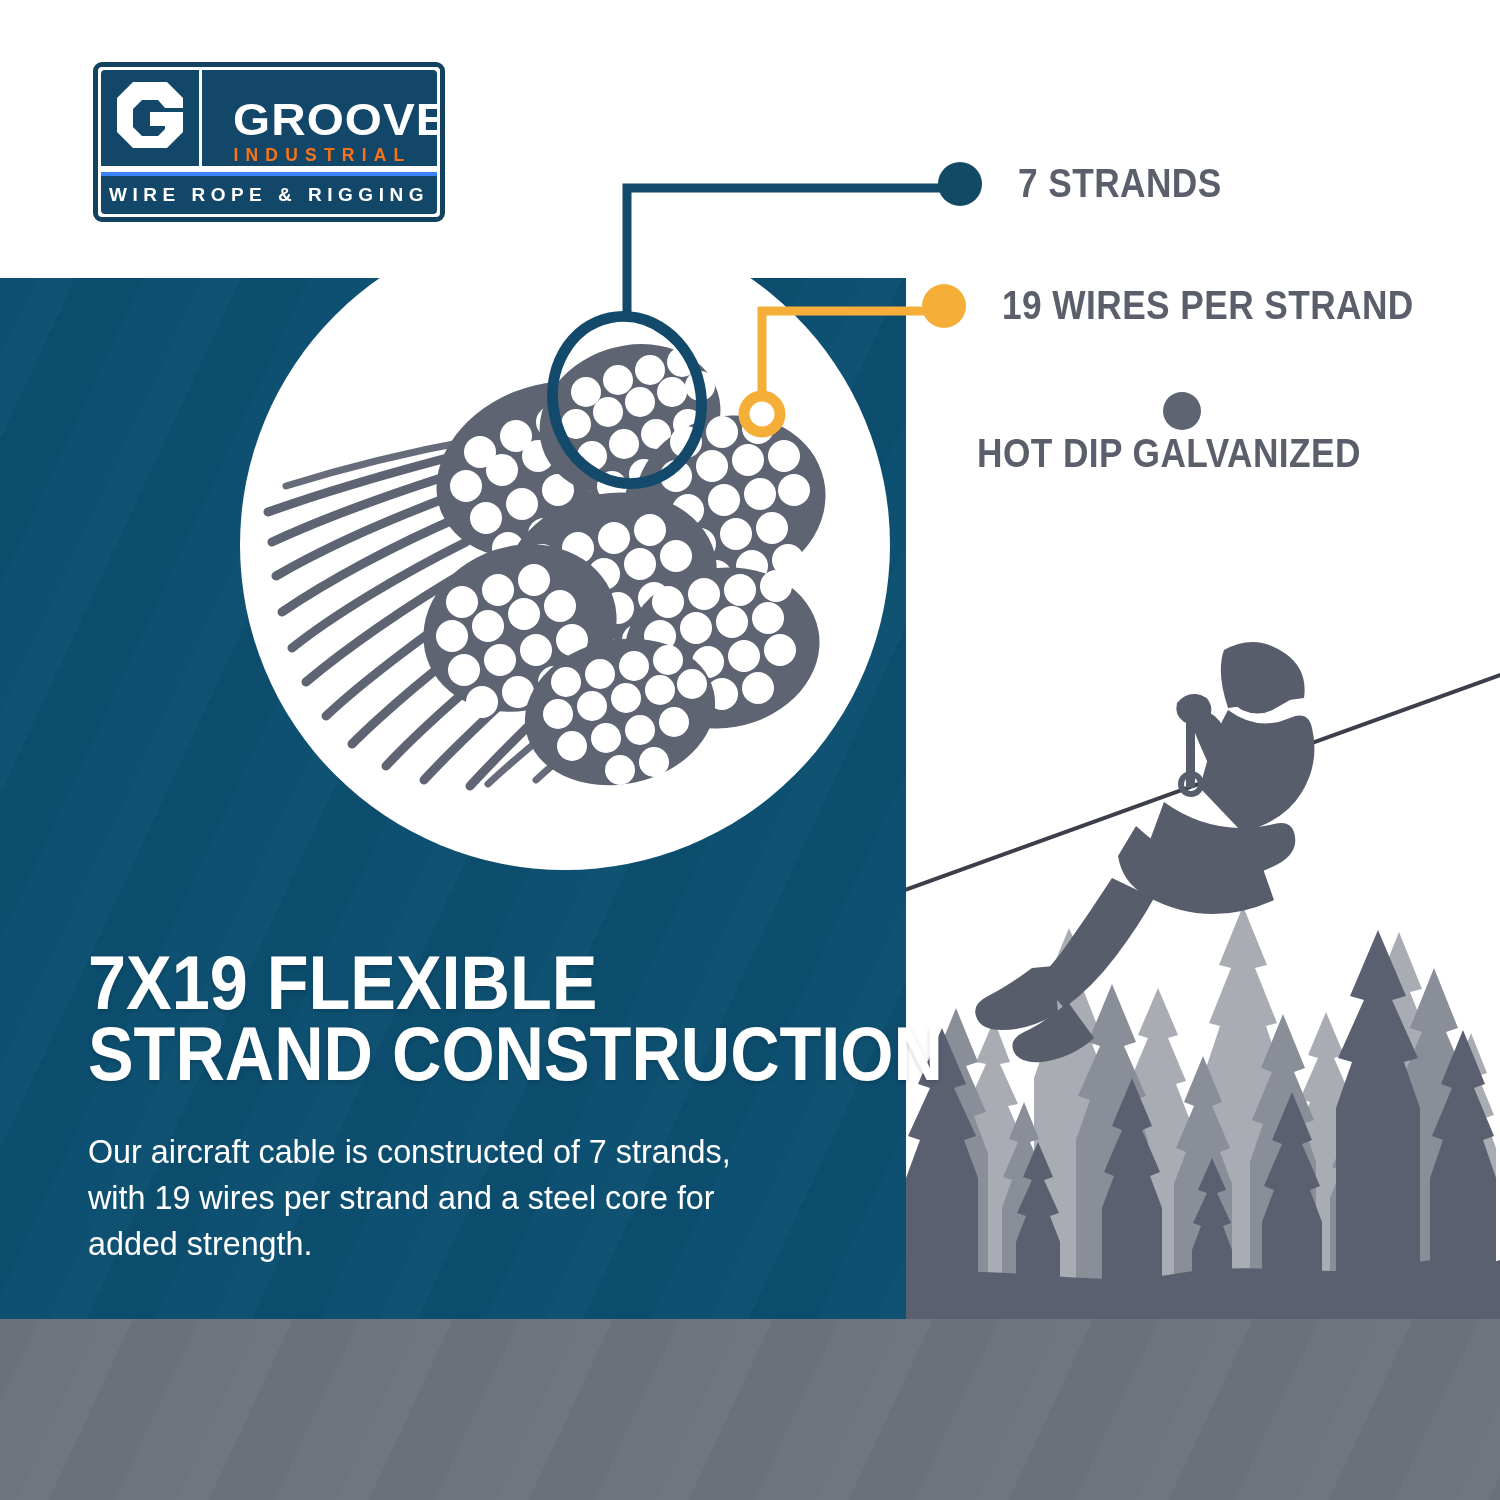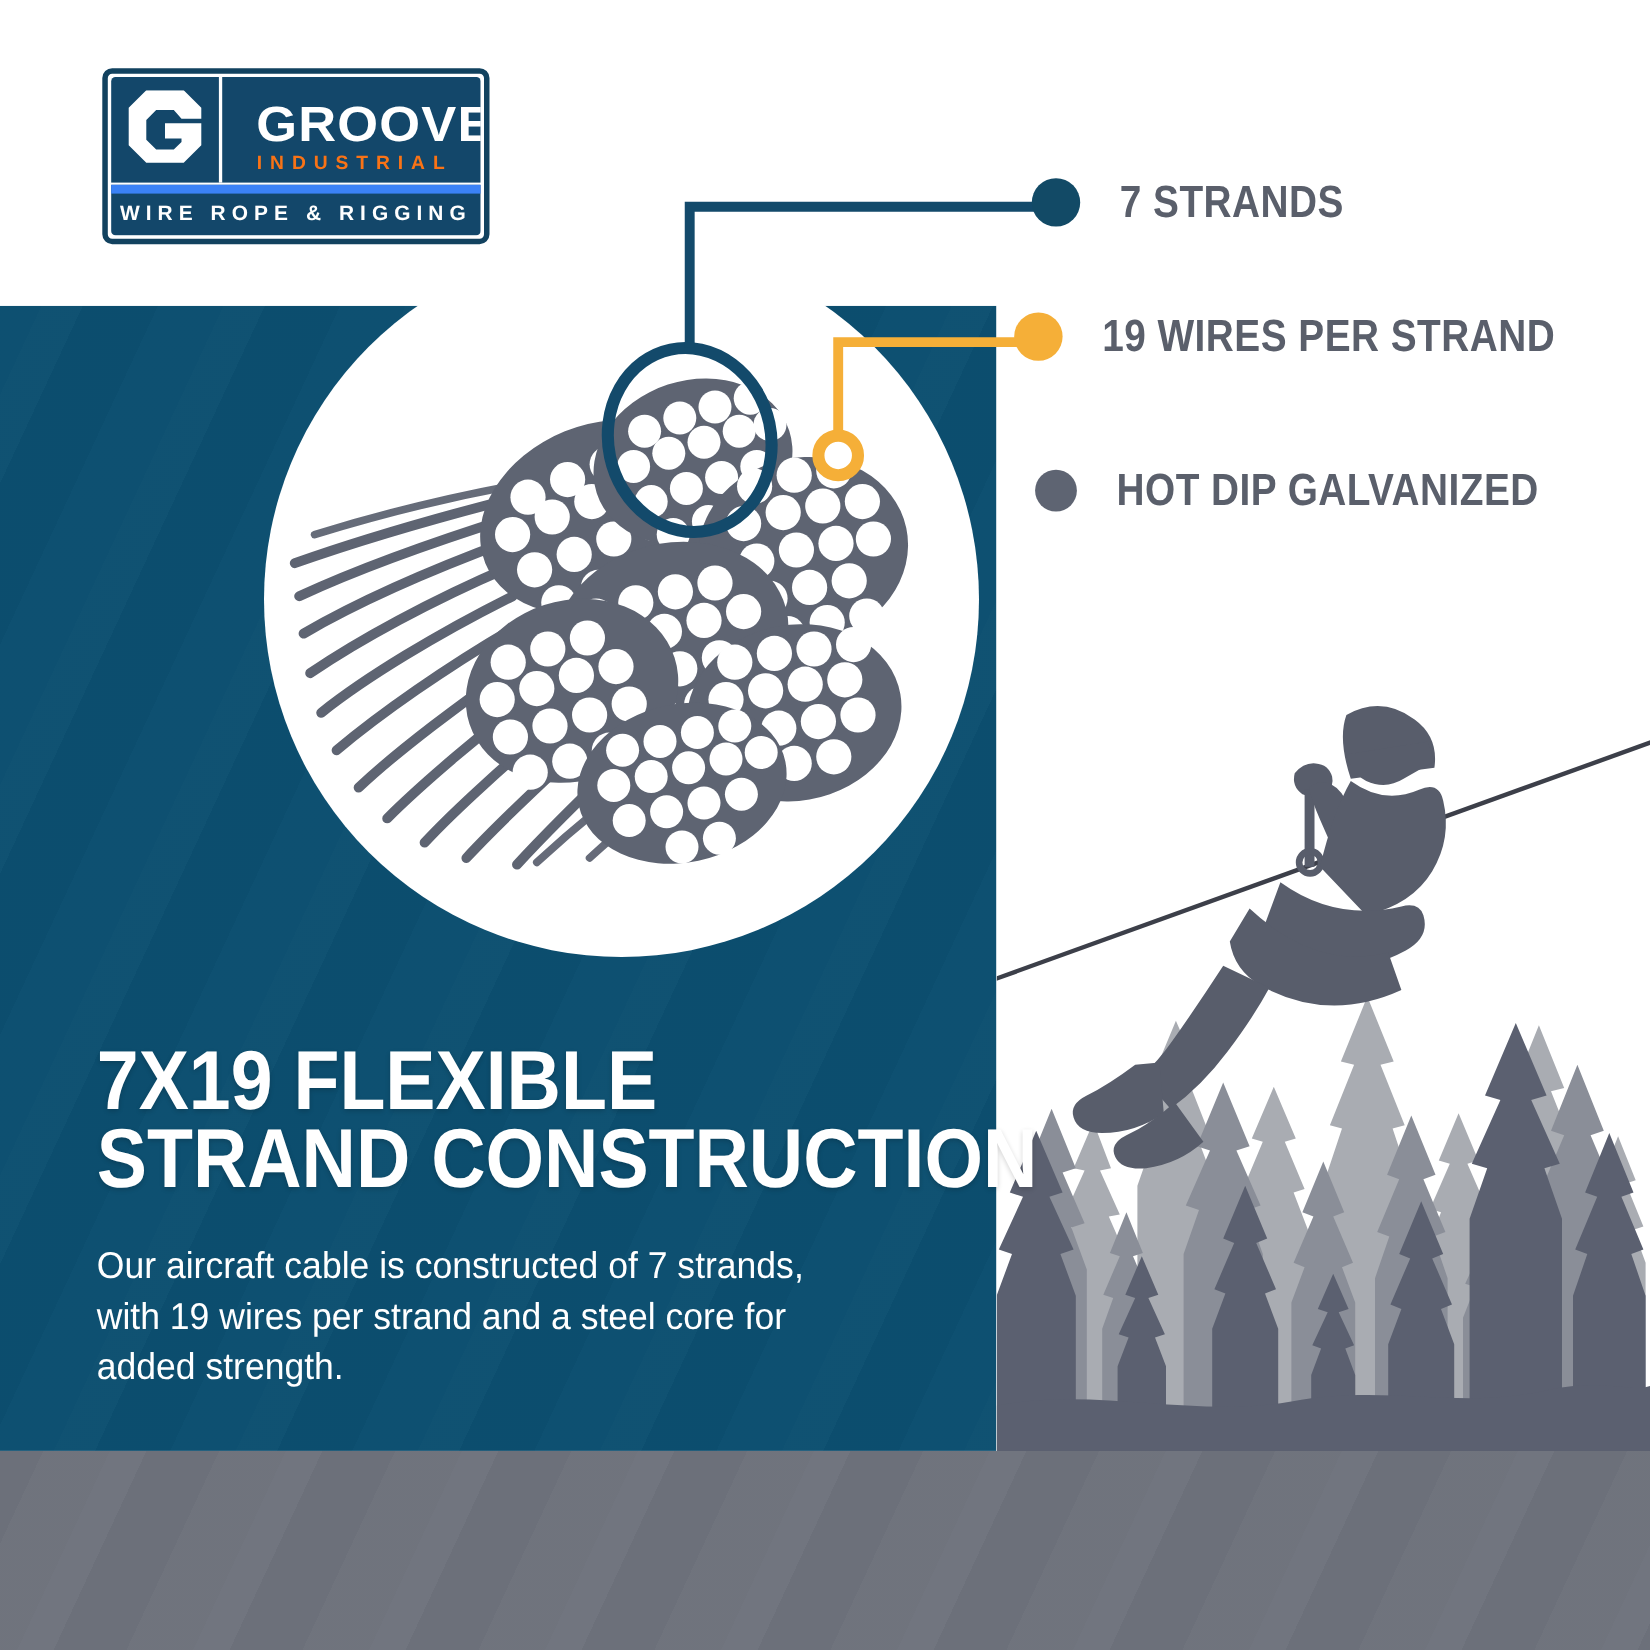--- a/index.html
+++ b/index.html
@@ -11,52 +11,52 @@
 
   
   .logo-wrap{position:absolute;left:93px;top:62px;width:352px;height:160px;}
   .logo-outer{
     position:absolute;inset:0;border:5px solid #12425f;border-radius:9px;background:#ffffff;
   }
   .logo-inner{position:absolute;left:8px;top:8px;right:8px;bottom:8px;border-radius:4px;overflow:hidden;}
   .logo-top{position:absolute;left:0;top:0;right:0;height:96px;background:#13476a;display:flex;}
   .logo-mark{width:106px;height:100%;position:relative;border-right:3px solid #ffffff;}
   .logo-g{position:absolute;left:50%;top:50%;transform:translate(-50%,-50%);}
-  .logo-words{flex:1;display:flex;flex-direction:column;justify-content:center;padding-left:31px;margin-top:15px;}
+  .logo-words{flex:1;display:flex;flex-direction:column;justify-content:flex-end;padding-left:31px;margin-top:15px;}
   .logo-groove{
     color:#ffffff;font-weight:bold;font-size:45px;line-height:0.92;
     letter-spacing:1px;transform:scaleX(1.06);transform-origin:left center;
     font-family:"Liberation Sans","DejaVu Sans",sans-serif;
   }
   .logo-industrial{
     color:#f97316;font-weight:bold;font-size:17.5px;letter-spacing:7.2px;
     margin-top:5px;font-family:"Liberation Sans","DejaVu Sans",sans-serif;
   }
   .logo-bottom{
     position:absolute;left:0;right:0;bottom:0;height:38px;background:#13476a;
-    border-top:8px solid #3b82f6;display:flex;align-items:center;justify-content:center;
+    border-top:4px solid #3b82f6;display:flex;align-items:center;justify-content:center;
   }
   .logo-tag{
     color:#ffffff;font-weight:bold;font-size:19px;letter-spacing:5.5px;
     font-family:"Liberation Sans","DejaVu Sans",sans-serif;
   }
 
   
   .callout{position:absolute;display:flex;align-items:center;}
   .c-dot{border-radius:50%;flex:0 0 auto;}
   .c-label{
     margin-left:36px;color:#5a5f6b;font-weight:bold;white-space:nowrap;
     font-size:41px;letter-spacing:0.5px;transform:scaleX(0.86);transform-origin:left center;
     font-family:"Liberation Sans","DejaVu Sans",sans-serif;
   }
   #callout-strands{left:938px;top:160px;}
   #callout-strands .c-dot{width:44px;height:44px;background:#124a66;}
   #callout-wires{left:922px;top:282px;}
   #callout-wires .c-dot{width:44px;height:44px;background:#f5af38;}
-  #callout-galv{left:941px;top:422px;}
+  #callout-galv{left:941px;top:392px;flex-direction:column;}
   #callout-galv .c-dot{width:38px;height:38px;background:#5e6472;}
 
   
   #blue-panel{position:absolute;left:0;top:278px;width:906px;height:1041px;overflow:hidden;}
   #blue-panel .fill{position:absolute;inset:0;background:#0c4f70;}
   #blue-panel .waves{position:absolute;inset:-200px;opacity:.5;
     background:repeating-linear-gradient(115deg,
       rgba(255,255,255,0.030) 0px, rgba(255,255,255,0.030) 34px,
       rgba(0,0,0,0.045) 34px, rgba(0,0,0,0.045) 96px,
       rgba(255,255,255,0.015) 96px, rgba(255,255,255,0.015) 150px);}

